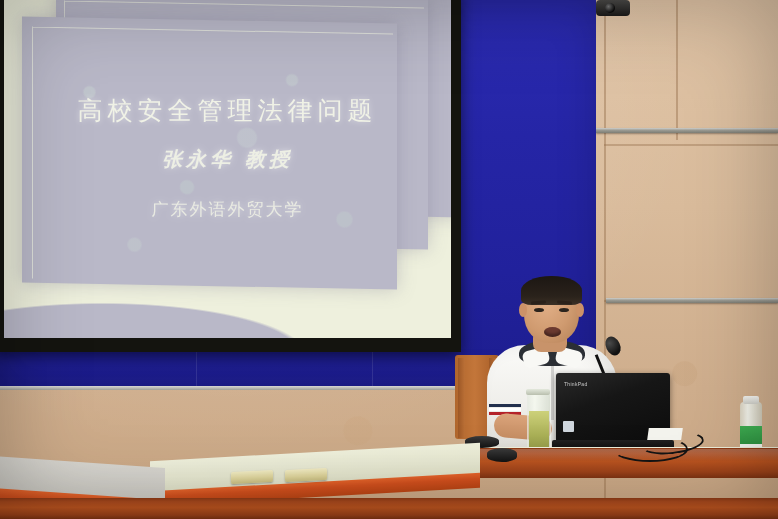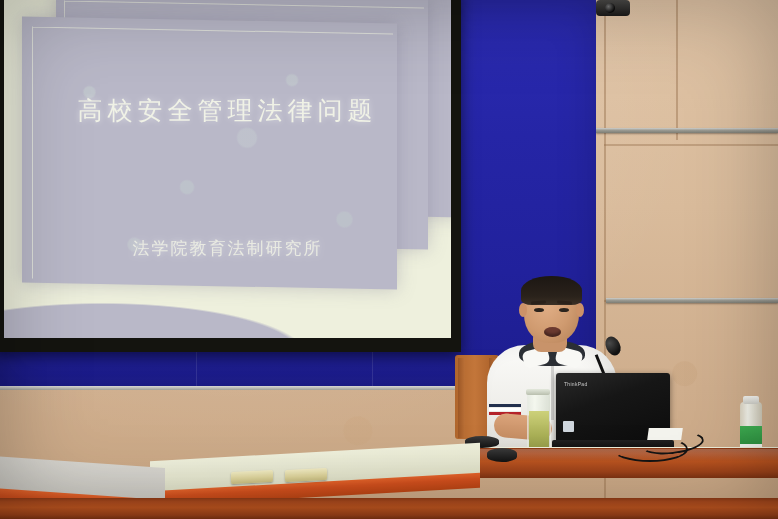--- a/index.html
+++ b/index.html
@@ -328,21 +328,22 @@
       <div class="card-inner-line" style="left:8px;top:8px;right:4px;bottom:4px;"></div>
     </div>
     <div class="card" style="left:18px;top:26px;width:375px;height:266px;transform:skewY(1.1deg);">
       <div class="card-tex"></div>
       <div class="card-inner-line" style="left:10px;top:10px;right:4px;bottom:4px;"></div>
     </div>
 
     <div class="slide-wave"></div>
 
     <div class="slide-text slide-title" style="left:0;right:0;top:100px;font-size:25px;">高校安全管理法律问题</div>
-    <div class="slide-text slide-org" style="left:0;right:0;top:243px;font-size:17px;">法学院教育法制研究所</div>
+    <div class="slide-text slide-author" style="left:0;right:0;top:152px;font-size:20px;">张永华  教授</div>
+    <div class="slide-text slide-org" style="left:0;right:0;top:204px;font-size:17px;">广东外语外贸大学</div>
   </div>
 
   <div class="chair-back" style="left:455px;top:355px;width:44px;height:84px;"></div>
   <div class="chair-post" style="left:458px;top:358px;width:7px;height:80px;"></div>
   <div class="chair-post" style="left:489px;top:358px;width:8px;height:80px;"></div>
 
   <div class="person">
 
     <div class="torso" style="left:487px;top:345px;width:130px;height:110px;"></div>
     <div class="placket" style="left:551px;top:360px;height:60px;"></div>

